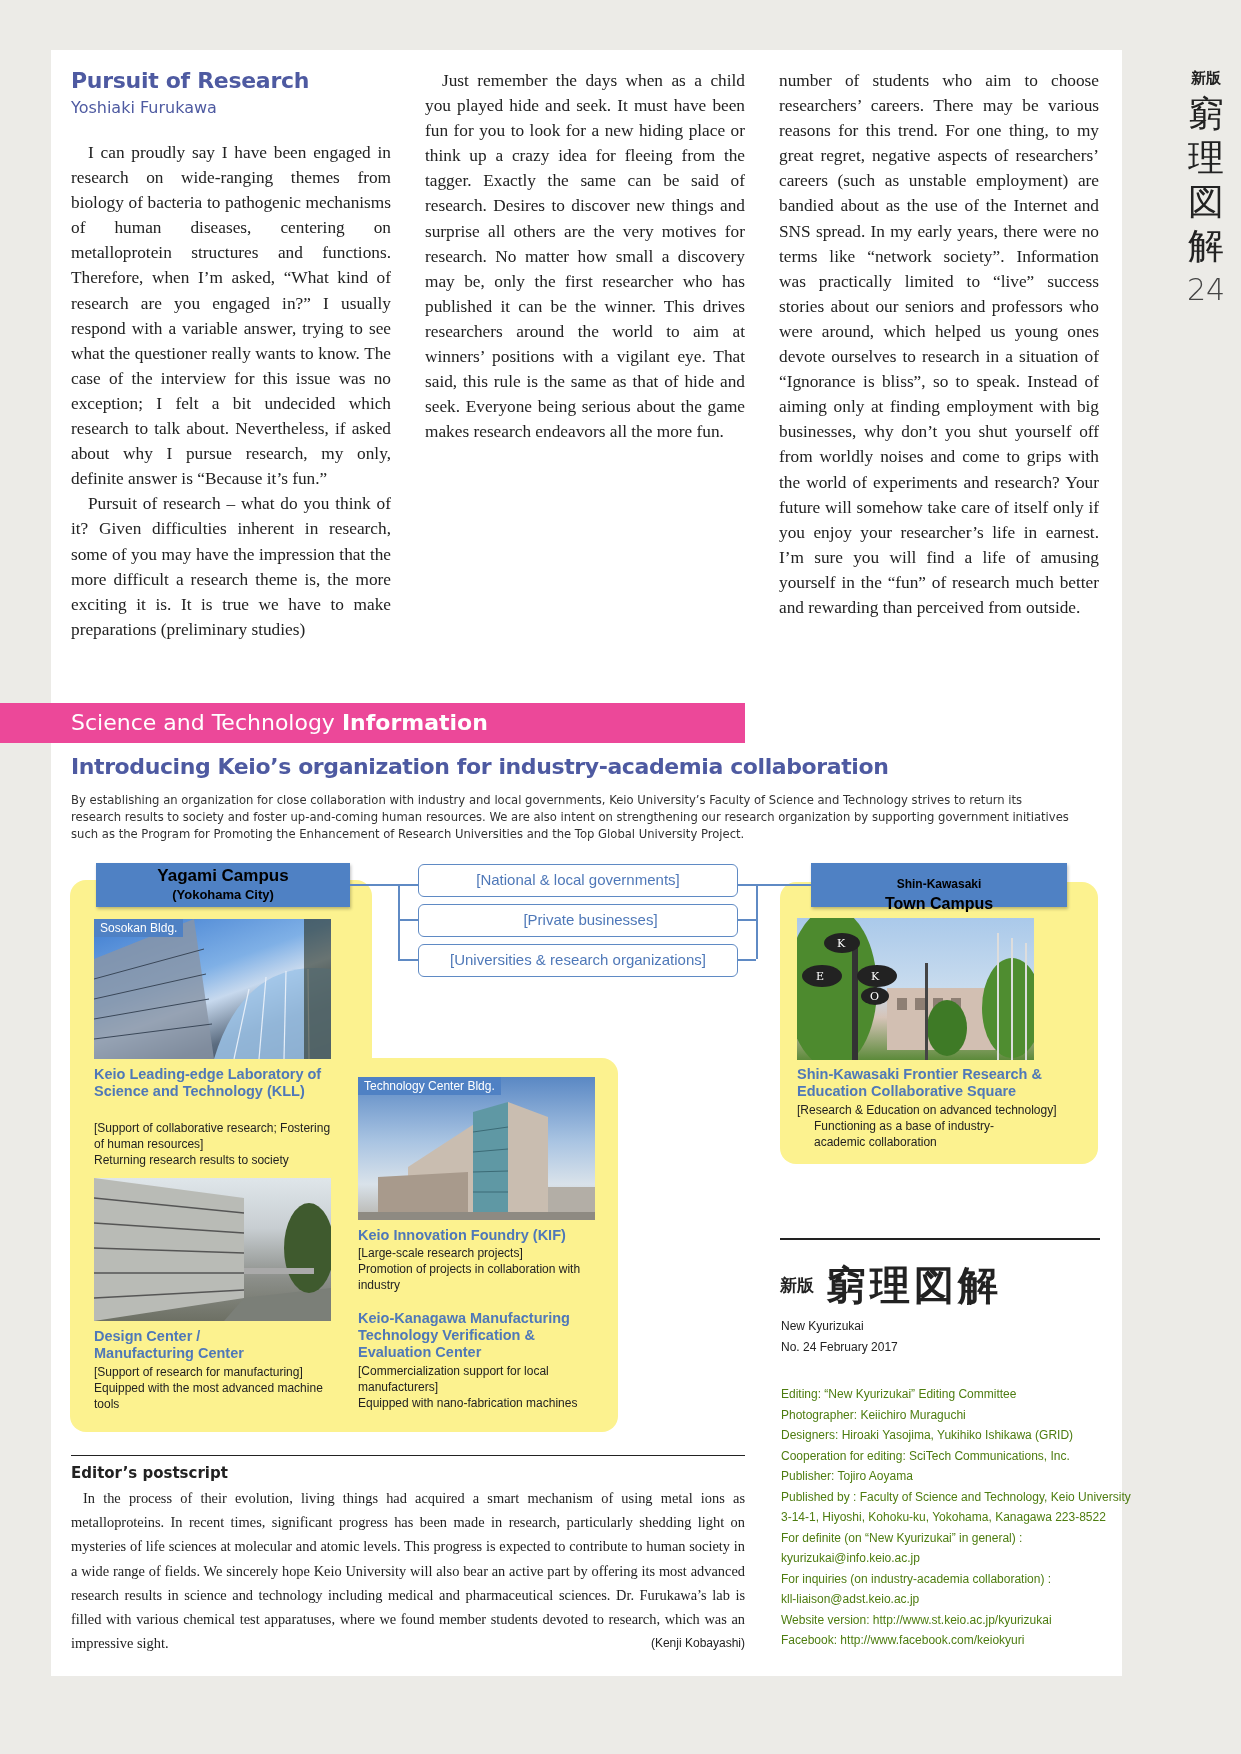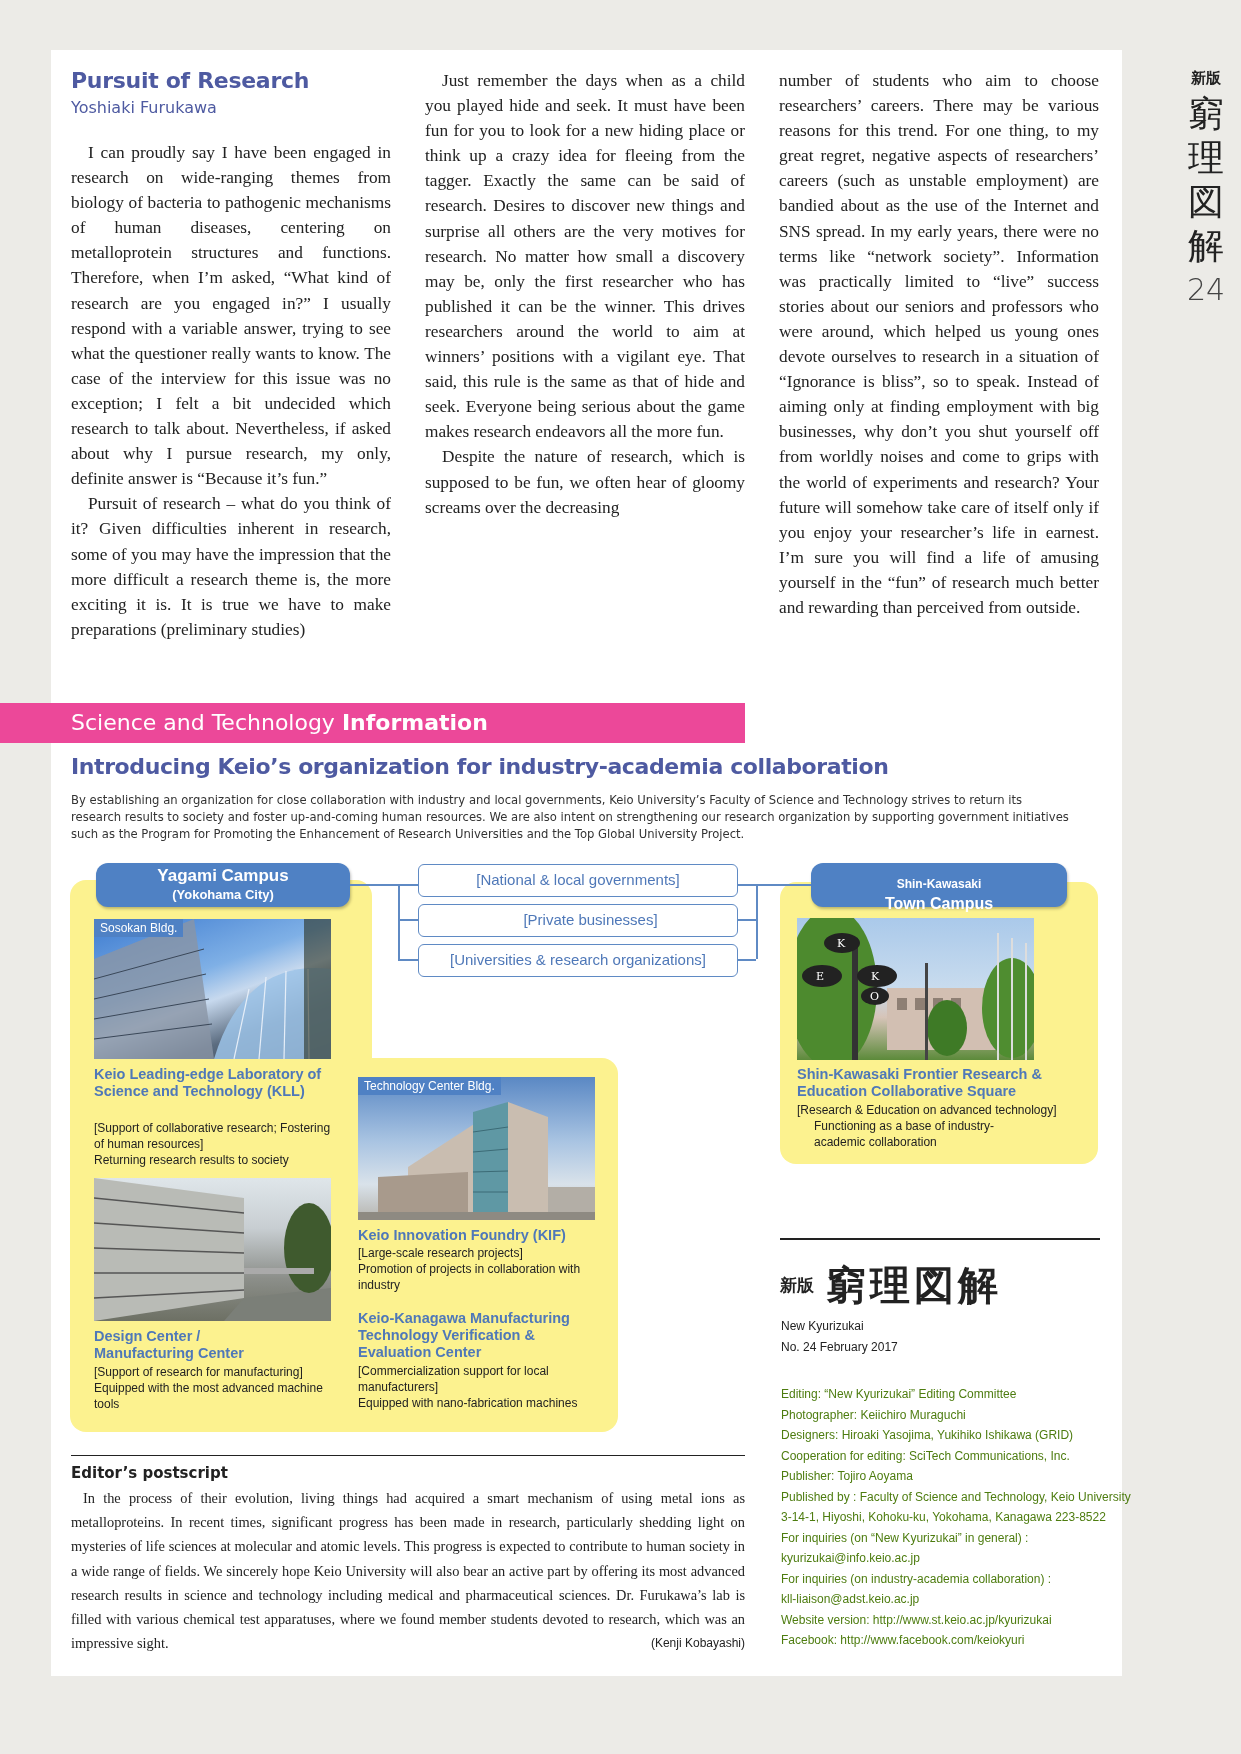--- a/index.html
+++ b/index.html
@@ -25,21 +25,21 @@
   .art-author { position: absolute; left: 71px; top: 98px; font-family: "DejaVu Sans", sans-serif; font-size: 16px; color: #4e5aa1; }
 
   
   .banner { position: absolute; left: 0; top: 703px; width: 745px; height: 40px; background: #ec4899; color: #fff; font-family: "DejaVu Sans", sans-serif; font-size: 22px; line-height: 40px; padding-left: 71px; }
   .banner b { font-weight: bold; }
   .intro-title { position: absolute; left: 71px; top: 754px; font-family: "DejaVu Sans", sans-serif; font-weight: bold; font-size: 22px; color: #4e5aa1; letter-spacing: -0.4px; }
   .intro-text { position: absolute; left: 71px; top: 792px; width: 1000px; font-family: "DejaVu Sans", sans-serif; font-size: 11.6px; line-height: 17px; color: #333; }
 
   
   .yellow { position: absolute; background: #fcf28f; border-radius: 16px; }
-  .campus-tab { position: absolute; background: #4f81c4; color: #ffffff; font-family: "Liberation Sans", sans-serif; font-weight: bold; text-align: center; border-radius: 12px; box-shadow: 1px 2px 3px rgba(0,0,0,0.25); }
+  .campus-tab { position: absolute; background: #4f81c4; color: #000000; font-family: "Liberation Sans", sans-serif; font-weight: bold; text-align: center; border-radius: 0; box-shadow: 1px 2px 3px rgba(0,0,0,0.25); }
   .partner { position: absolute; left: 418px; width: 320px; height: 33px; border: 1.5px solid #5f8ac4; border-radius: 6px; background: #fff; color: #4f78b8; font-family: "Liberation Sans", sans-serif; font-size: 15px; text-align: center; line-height: 30px; }
   .line { position: absolute; background: #5f8ac4; }
 
   .photo { position: absolute; overflow: hidden; }
   .photo-tag { position: absolute; left: 0; top: 0; background: #4f81c4; color: #fff; font-family: "Liberation Sans", sans-serif; font-size: 12px; padding: 2px 6px; }
 
   .fac-name { position: absolute; font-family: "Liberation Sans", sans-serif; font-weight: bold; font-size: 14.5px; line-height: 17px; color: #4f78b8; }
   .fac-desc { position: absolute; font-family: "Liberation Sans", sans-serif; font-size: 12px; line-height: 16px; color: #222; }
 
   
@@ -76,21 +76,20 @@
 
 <div class="art-title">Pursuit of Research</div>
 <div class="art-author">Yoshiaki Furukawa</div>
 
 <div class="col c1">
   <p class="ind">I can proudly say I have been engaged in research on wide-ranging themes from biology of bacteria to pathogenic mechanisms of human diseases, centering on metalloprotein structures and functions. Therefore, when I’m asked, “What kind of research are you engaged in?” I usually respond with a variable answer, trying to see what the questioner really wants to know. The case of the interview for this issue was no exception; I felt a bit undecided which research to talk about. Nevertheless, if asked about why I pursue research, my only, definite answer is “Because it’s fun.”</p>
   <p class="ind">Pursuit of research – what do you think of it? Given difficulties inherent in research, some of you may have the impression that the more difficult a research theme is, the more exciting it is. It is true we have to make preparations (preliminary studies)</p>
 </div>
 <div class="col c2">
   <p class="ind">Just remember the days when as a child you played hide and seek. It must have been fun for you to look for a new hiding place or think up a crazy idea for fleeing from the tagger. Exactly the same can be said of research. Desires to discover new things and surprise all others are the very motives for research. No matter how small a discovery may be, only the first researcher who has published it can be the winner. This drives researchers around the world to aim at winners’ positions with a vigilant eye. That said, this rule is the same as that of hide and seek. Everyone being serious about the game makes research endeavors all the more fun.</p>
-  <p class="ind">Despite the nature of research, which is supposed to be fun, we often hear of gloomy screams over the decreasing</p>
 </div>
 <div class="col c3">
   <p>number of students who aim to choose researchers’ careers. There may be various reasons for this trend. For one thing, to my great regret, negative aspects of researchers’ careers (such as unstable employment) are bandied about as the use of the Internet and SNS spread. In my early years, there were no terms like “network society”. Information was practically limited to “live” success stories about our seniors and professors who were around, which helped us young ones devote ourselves to research in a situation of “Ignorance is bliss”, so to speak. Instead of aiming only at finding employment with big businesses, why don’t you shut yourself off from worldly noises and come to grips with the world of experiments and research? Your future will somehow take care of itself only if you enjoy your researcher’s life in earnest. I’m sure you will find a life of amusing yourself in the “fun” of research much better and rewarding than perceived from outside.</p>
 </div>
 
 <div class="banner">
   <span>Science and Technology </span><b>Information</b>
 </div>
 <div class="intro-title">Introducing Keio’s organization for industry-academia collaboration</div>
 <div class="intro-text">By establishing an organization for close collaboration with industry and local governments, Keio University’s Faculty of Science and Technology strives to return its research results to society and foster up-and-coming human resources. We are also intent on strengthening our research organization by supporting government initiatives such as the Program for Promoting the Enhancement of Research Universities and the Top Global University Project.</div>
@@ -234,21 +233,21 @@
   <div>No. 24  February 2017</div>
 </div>
 <div class="colo-lines2">
   <div>Editing: “New Kyurizukai” Editing Committee</div>
   <div>Photographer: Keiichiro Muraguchi</div>
   <div>Designers: Hiroaki Yasojima, Yukihiko Ishikawa (GRID)</div>
   <div>Cooperation for editing: SciTech Communications, Inc.</div>
   <div>Publisher: Tojiro Aoyama</div>
   <div>Published by : Faculty of Science and Technology, Keio University</div>
   <div>3-14-1, Hiyoshi, Kohoku-ku, Yokohama, Kanagawa 223-8522</div>
-  <div>For inquiries (on “New Kyurizukai” in general) :</div>
+  <div>For definite (on “New Kyurizukai” in general) :</div>
   <div>kyurizukai@info.keio.ac.jp</div>
   <div>For inquiries (on industry-academia collaboration) :</div>
   <div>kll-liaison@adst.keio.ac.jp</div>
   <div>Website version: http://www.st.keio.ac.jp/kyurizukai</div>
   <div>Facebook: http://www.facebook.com/keiokyuri</div>
 </div>
 
 <div class="ps-rule"></div>
 <div class="ps-title">Editor’s postscript</div>
 <div class="ps-text">

